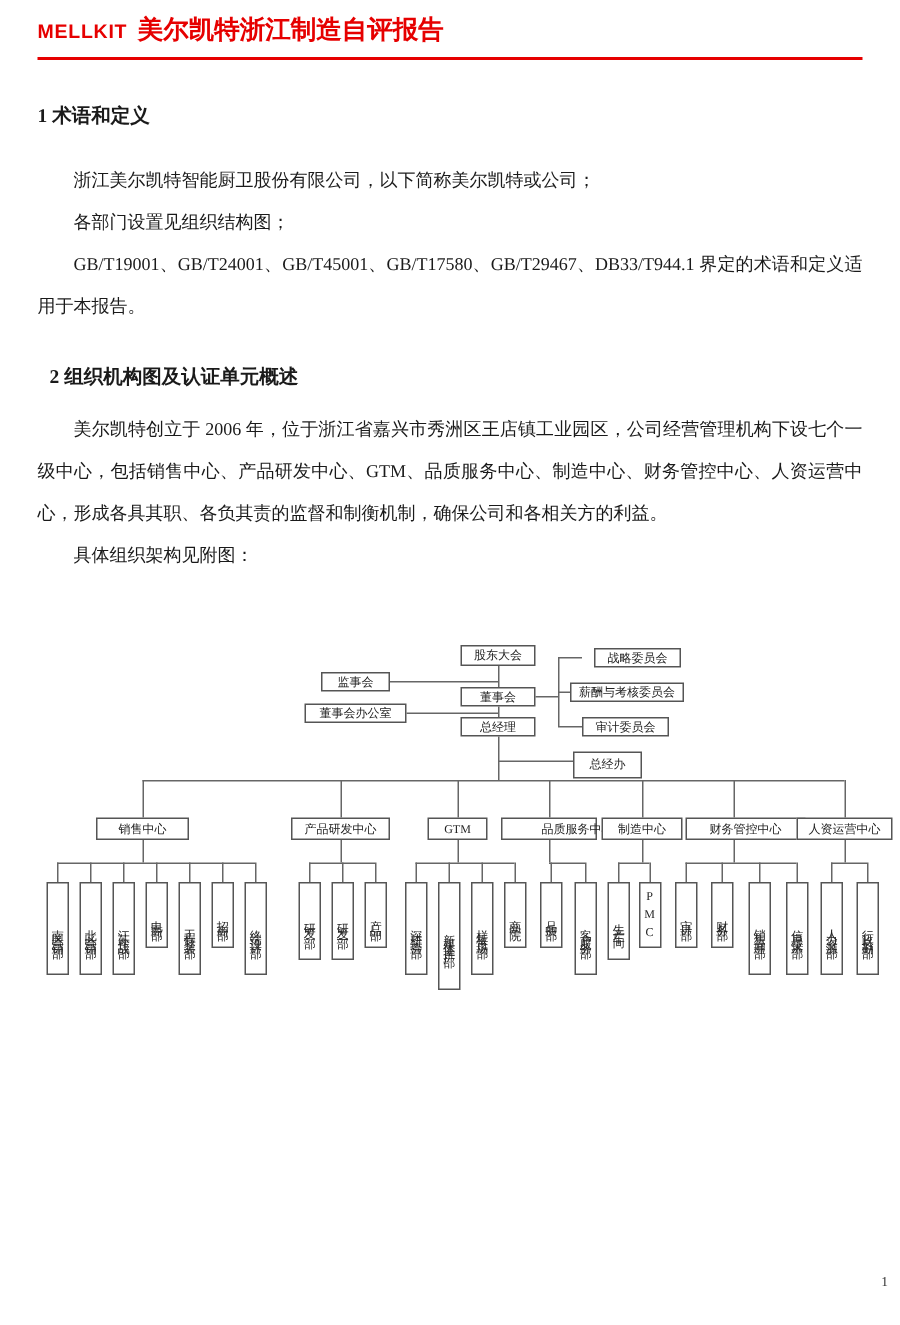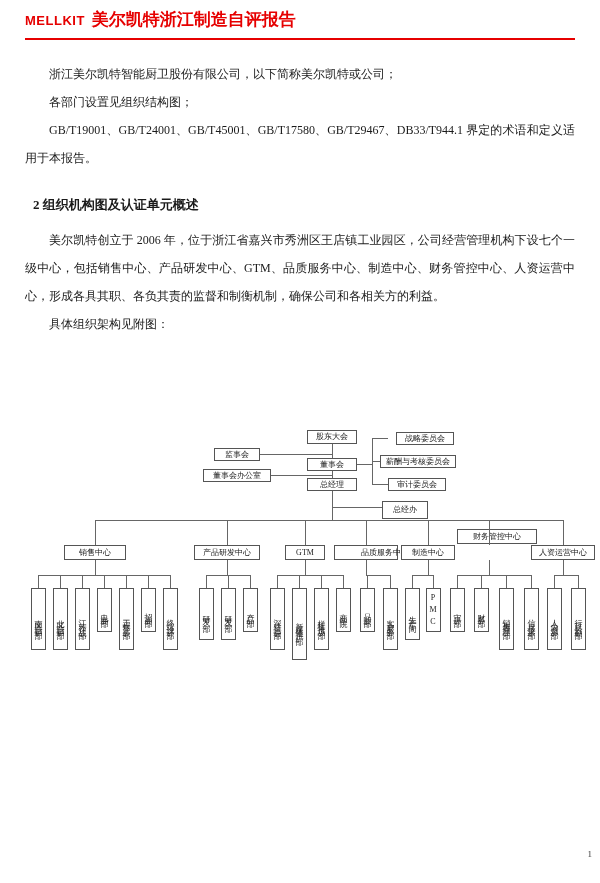--- a/index.html
+++ b/index.html
@@ -64,20 +64,21 @@
 </head>
 <body>
 
 <div class="page">
 
   <header class="report-header">
     <span class="brand">MELLKIT</span>
     <span class="header-title">美尔凯特浙江制造自评报告</span>
   </header>
 
+  <h1 class="section-heading">1 术语和定义</h1>
 
   <p class="body-para p-first">浙江美尔凯特智能厨卫股份有限公司，以下简称美尔凯特或公司；</p>
   <p class="body-para">各部门设置见组织结构图；</p>
   <p class="body-para">GB/T19001、GB/T24001、GB/T45001、GB/T17580、GB/T29467、DB33/T944.1 界定的术语和定义适用于本报告。</p>
 
   <h1 class="section-heading section-2">2  组织机构图及认证单元概述</h1>
 
   <p class="body-para s2">美尔凯特创立于 2006 年，位于浙江省嘉兴市秀洲区王店镇工业园区，公司经营管理机构下设七个一级中心，包括销售中心、产品研发中心、GTM、品质服务中心、制造中心、财务管控中心、人资运营中心，形成各具其职、各负其责的监督和制衡机制，确保公司和各相关方的利益。</p>
   <p class="body-para">具体组织架构见附图：</p>
 
@@ -89,21 +90,21 @@
       <div class="oc-box" style="left: 307px; top: 53px; width: 50px; height: 13px;">总经理</div>
       <div class="oc-box" style="left: 396px; top: 7px; width: 58px; height: 13px;">战略委员会</div>
       <div class="oc-box" style="left: 380px; top: 30px; width: 76px; height: 13px;">薪酬与考核委员会</div>
       <div class="oc-box" style="left: 388px; top: 53px; width: 58px; height: 13px;">审计委员会</div>
       <div class="oc-box" style="left: 382px; top: 76px; width: 46px; height: 18px;">总经办</div>
       <div class="oc-box" style="left: 64px; top: 120px; width: 62px; height: 15px;">销售中心</div>
       <div class="oc-box" style="left: 194px; top: 120px; width: 66px; height: 15px;">产品研发中心</div>
       <div class="oc-box" style="left: 285px; top: 120px; width: 40px; height: 15px;">GTM</div>
       <div class="oc-box" style="left: 334px; top: 120px; width: 64px; height: 15px; padding-left: 38px;">品质服务中心</div>
       <div class="oc-box" style="left: 401px; top: 120px; width: 54px; height: 15px;">制造中心</div>
-      <div class="oc-box" style="left: 457px; top: 104px; width: 80px; height: 15px;">财务管控中心</div>
+      <div class="oc-box" style="left: 457px; top: 120px; width: 80px; height: 15px;">财务管控中心</div>
       <div class="oc-box" style="left: 531px; top: 120px; width: 64px; height: 15px;">人资运营中心</div>
       <div class="oc-box vert" style="left: 30.5px; top: 163px; width: 15px; height: 62px;">南区营销部</div>
       <div class="oc-box vert" style="left: 52.5px; top: 163px; width: 15px; height: 62px;">北区营销部</div>
       <div class="oc-box vert" style="left: 74.5px; top: 163px; width: 15px; height: 62px;">江苏作战部</div>
       <div class="oc-box vert" style="left: 96.5px; top: 163px; width: 15px; height: 44px;">电商部</div>
       <div class="oc-box vert" style="left: 118.5px; top: 163px; width: 15px; height: 62px;">工程整装部</div>
       <div class="oc-box vert" style="left: 140.5px; top: 163px; width: 15px; height: 44px;">招商部</div>
       <div class="oc-box vert" style="left: 162.5px; top: 163px; width: 15px; height: 62px;">终端设计部</div>
       <div class="oc-box vert" style="left: 198.5px; top: 163px; width: 15px; height: 52px;">研发一部</div>
       <div class="oc-box vert" style="left: 220.5px; top: 163px; width: 15px; height: 52px;">研发二部</div>

